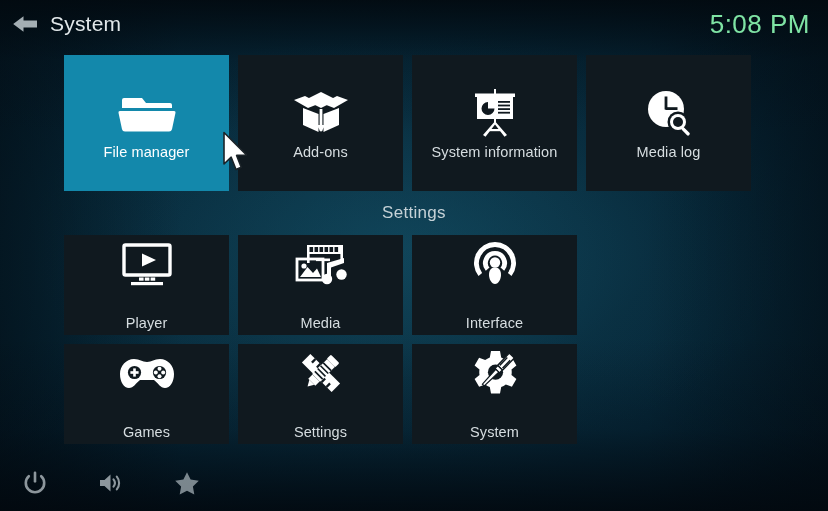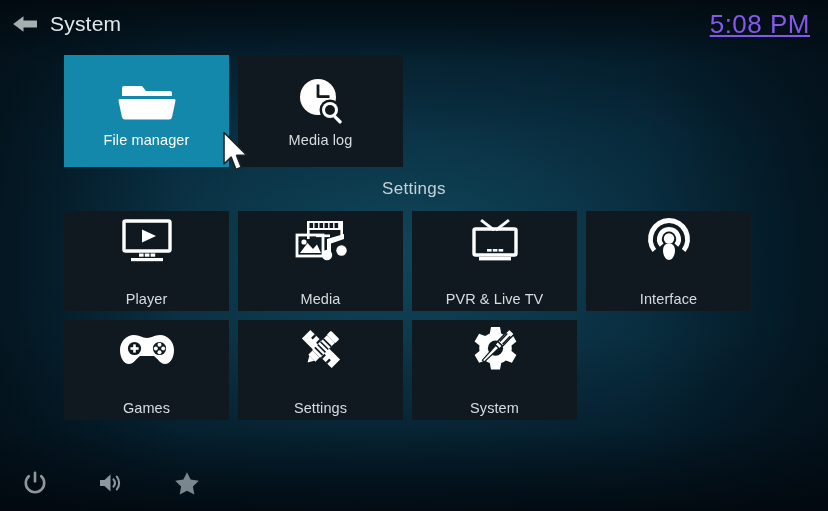--- a/index.html
+++ b/index.html
@@ -56,43 +56,42 @@
   }
   .topbar-left { display: flex; align-items: center; gap: 12px; }
   .back-icon { width: 26px; height: 22px; display: block; opacity: 0.82; }
   .page-title {
     color: #e2e8ea;
     font-size: 21px;
     font-weight: 400;
     letter-spacing: 0.2px;
   }
   .clock {
-    color: #8b5cf6;
+    color: #86efac;
     font-size: 26px;
     font-weight: 300;
     letter-spacing: 0.5px;
     opacity: 0.95;
-    text-decoration: underline;
   }
 
   
   .grid-wrap {
     position: absolute;
     left: 64px;
     top: 55px;
     width: 700px;
   }
   .row {
     display: flex;
     gap: 9px;
   }
   .tile {
     position: relative;
     width: 165px;
-    height: 112px;
+    height: 136px;
     background: #10191f;
     display: flex;
     flex-direction: column;
     align-items: center;
     justify-content: center;
     cursor: pointer;
     overflow: hidden;
   }
   .tile.row2 { height: 100px; gap: 23px; }
   .tile.selected {
@@ -189,21 +188,53 @@
       <div class="tile selected">
         <div class="tile-icon">
           <svg width="62" height="50" viewBox="0 0 62 50">
             <path d="M8 10 h18 l4 5 h24 a2 2 0 0 1 2 2 v3 H6 v-8 a2 2 0 0 1 2-2 z" fill="#ffffff"></path>
             <path d="M4 23 h54 a1.5 1.5 0 0 1 1.5 1.8 l-3.5 16.5 a3 3 0 0 1 -2.9 2.3 H8.9 a3 3 0 0 1 -2.9 -2.3 L2.5 24.8 A1.5 1.5 0 0 1 4 23 z" fill="#ffffff"></path>
           </svg>
         </div>
         <div class="tile-label">File manager</div>
       </div>
 
-
+      <div class="tile">
+        <div class="tile-icon">
+          <svg width="58" height="52" viewBox="0 0 58 52">
+            <path d="M29 5 L45 13 L29 21 L13 13 Z" fill="#ffffff"></path>
+            <path d="M2 13 L13 9 L27.5 16.5 L16 21 Z" fill="#ffffff"></path>
+            <path d="M56 13 L45 9 L30.5 16.5 L42 21 Z" fill="#ffffff"></path>
+            <path d="M11 21 L26.5 27 L26.5 45 L11 38 Z" fill="#ffffff"></path>
+            <path d="M47 21 L31.5 27 L31.5 45 L47 38 Z" fill="#ffffff"></path>
+            <rect x="27.6" y="22" width="2.8" height="22" fill="#ffffff"></rect>
+            <path d="M24.5 38 L29 45 L33.5 38 Z" fill="#ffffff"></path>
+          </svg>
+        </div>
+        <div class="tile-label">Add-ons</div>
+      </div>
+
+      <div class="tile">
+        <div class="tile-icon">
+          <svg width="56" height="52" viewBox="0 0 56 52">
+            <rect x="27" y="2" width="2" height="5" fill="#ffffff"></rect>
+            <rect x="8" y="6.5" width="40" height="3.5" fill="#ffffff"></rect>
+            <rect x="10" y="10" width="36" height="22" fill="#ffffff"></rect>
+            <path d="M21 15 a6.5 6.5 0 1 0 6.5 6.5 H21 Z" fill="#10191f"></path>
+            <rect x="31" y="14" width="12" height="1.8" fill="#10191f"></rect>
+            <rect x="31" y="17.6" width="12" height="1.8" fill="#10191f"></rect>
+            <rect x="31" y="21.2" width="12" height="1.8" fill="#10191f"></rect>
+            <rect x="31" y="24.8" width="12" height="1.8" fill="#10191f"></rect>
+            <rect x="27" y="32" width="2" height="5" fill="#ffffff"></rect>
+            <path d="M27.3 35 L16 48 L18.5 49.8 L28 37.5 L37.5 49.8 L40 48 L28.7 35 Z" fill="#ffffff"></path>
+            <rect x="21" y="42" width="14" height="2.2" fill="#ffffff"></rect>
+          </svg>
+        </div>
+        <div class="tile-label">System information</div>
+      </div>
 
       <div class="tile">
         <div class="tile-icon">
           <svg width="56" height="52" viewBox="0 0 56 52">
             <circle cx="25" cy="22" r="18" fill="#ffffff"></circle>
             <rect x="23.6" y="9.5" width="2.8" height="13" fill="#10191f"></rect>
             <rect x="24.5" y="20.2" width="12" height="2.8" fill="#10191f"></rect>
             <circle cx="37" cy="35" r="10.5" fill="#10191f"></circle>
             <circle cx="37" cy="35" r="8" fill="#ffffff"></circle>
             <circle cx="37" cy="35" r="5" fill="#10191f"></circle>
@@ -251,34 +282,20 @@
             <circle cx="13" cy="26" r="2.6" fill="#ffffff"></circle>
             <path d="M9 37 L16.5 27 L22 33 L26 28.5 L30 37 Z" fill="#ffffff"></path>
             <path d="M36 23 L53 18 L53 23 L40 27.5 L40 38 L36 38 Z" fill="#ffffff"></path>
             <circle cx="36" cy="39" r="5.2" fill="#ffffff"></circle>
             <circle cx="50.5" cy="34.5" r="5.2" fill="#ffffff"></circle>
           </svg>
         </div>
         <div class="tile-label">Media</div>
       </div>
 
-      <div class="tile row2">
-        <div class="tile-icon">
-          <svg width="60" height="48" viewBox="0 0 60 48">
-            <path d="M17 3 L30 13 L28.2 15.2 L15.2 5.2 Z" fill="#ffffff"></path>
-            <path d="M43 3 L30 13 L31.8 15.2 L44.8 5.2 Z" fill="#ffffff"></path>
-            <rect x="9" y="13" width="42" height="26" rx="1.5" fill="none" stroke="#ffffff" stroke-width="3.4"></rect>
-            <rect x="22" y="33" width="4.6" height="2.6" fill="#ffffff"></rect>
-            <rect x="27.8" y="33" width="4.6" height="2.6" fill="#ffffff"></rect>
-            <rect x="33.6" y="33" width="4.6" height="2.6" fill="#ffffff"></rect>
-            <rect x="14" y="41" width="32" height="3.4" fill="#ffffff"></rect>
-          </svg>
-        </div>
-        <div class="tile-label">PVR &amp; Live TV</div>
-      </div>
 
       <div class="tile row2">
         <div class="tile-icon">
           <svg width="52" height="48" viewBox="0 0 52 48">
             <path d="M26 2 A21 21 0 0 0 9.5 36 l3.6 -3 A16.4 16.4 0 0 1 26 7 A16.4 16.4 0 0 1 38.9 33 l3.6 3 A21 21 0 0 0 26 2 Z" fill="#ffffff"></path>
             <path d="M26 11 A12 12 0 0 0 16.8 30.7 l3.7 -3.1 A7.4 7.4 0 0 1 26 15.6 A7.4 7.4 0 0 1 31.5 27.6 l3.7 3.1 A12 12 0 0 0 26 11 Z" fill="#ffffff"></path>
             <circle cx="26" cy="22.5" r="5.2" fill="#ffffff"></circle>
             <path d="M26 27.5 c-4.4 0 -6 3.6 -6 7.2 c0 4.4 2.6 9.3 6 9.3 c3.4 0 6 -4.9 6 -9.3 c0 -3.6 -1.6 -7.2 -6 -7.2 z" fill="#ffffff"></path>
           </svg>
         </div>

